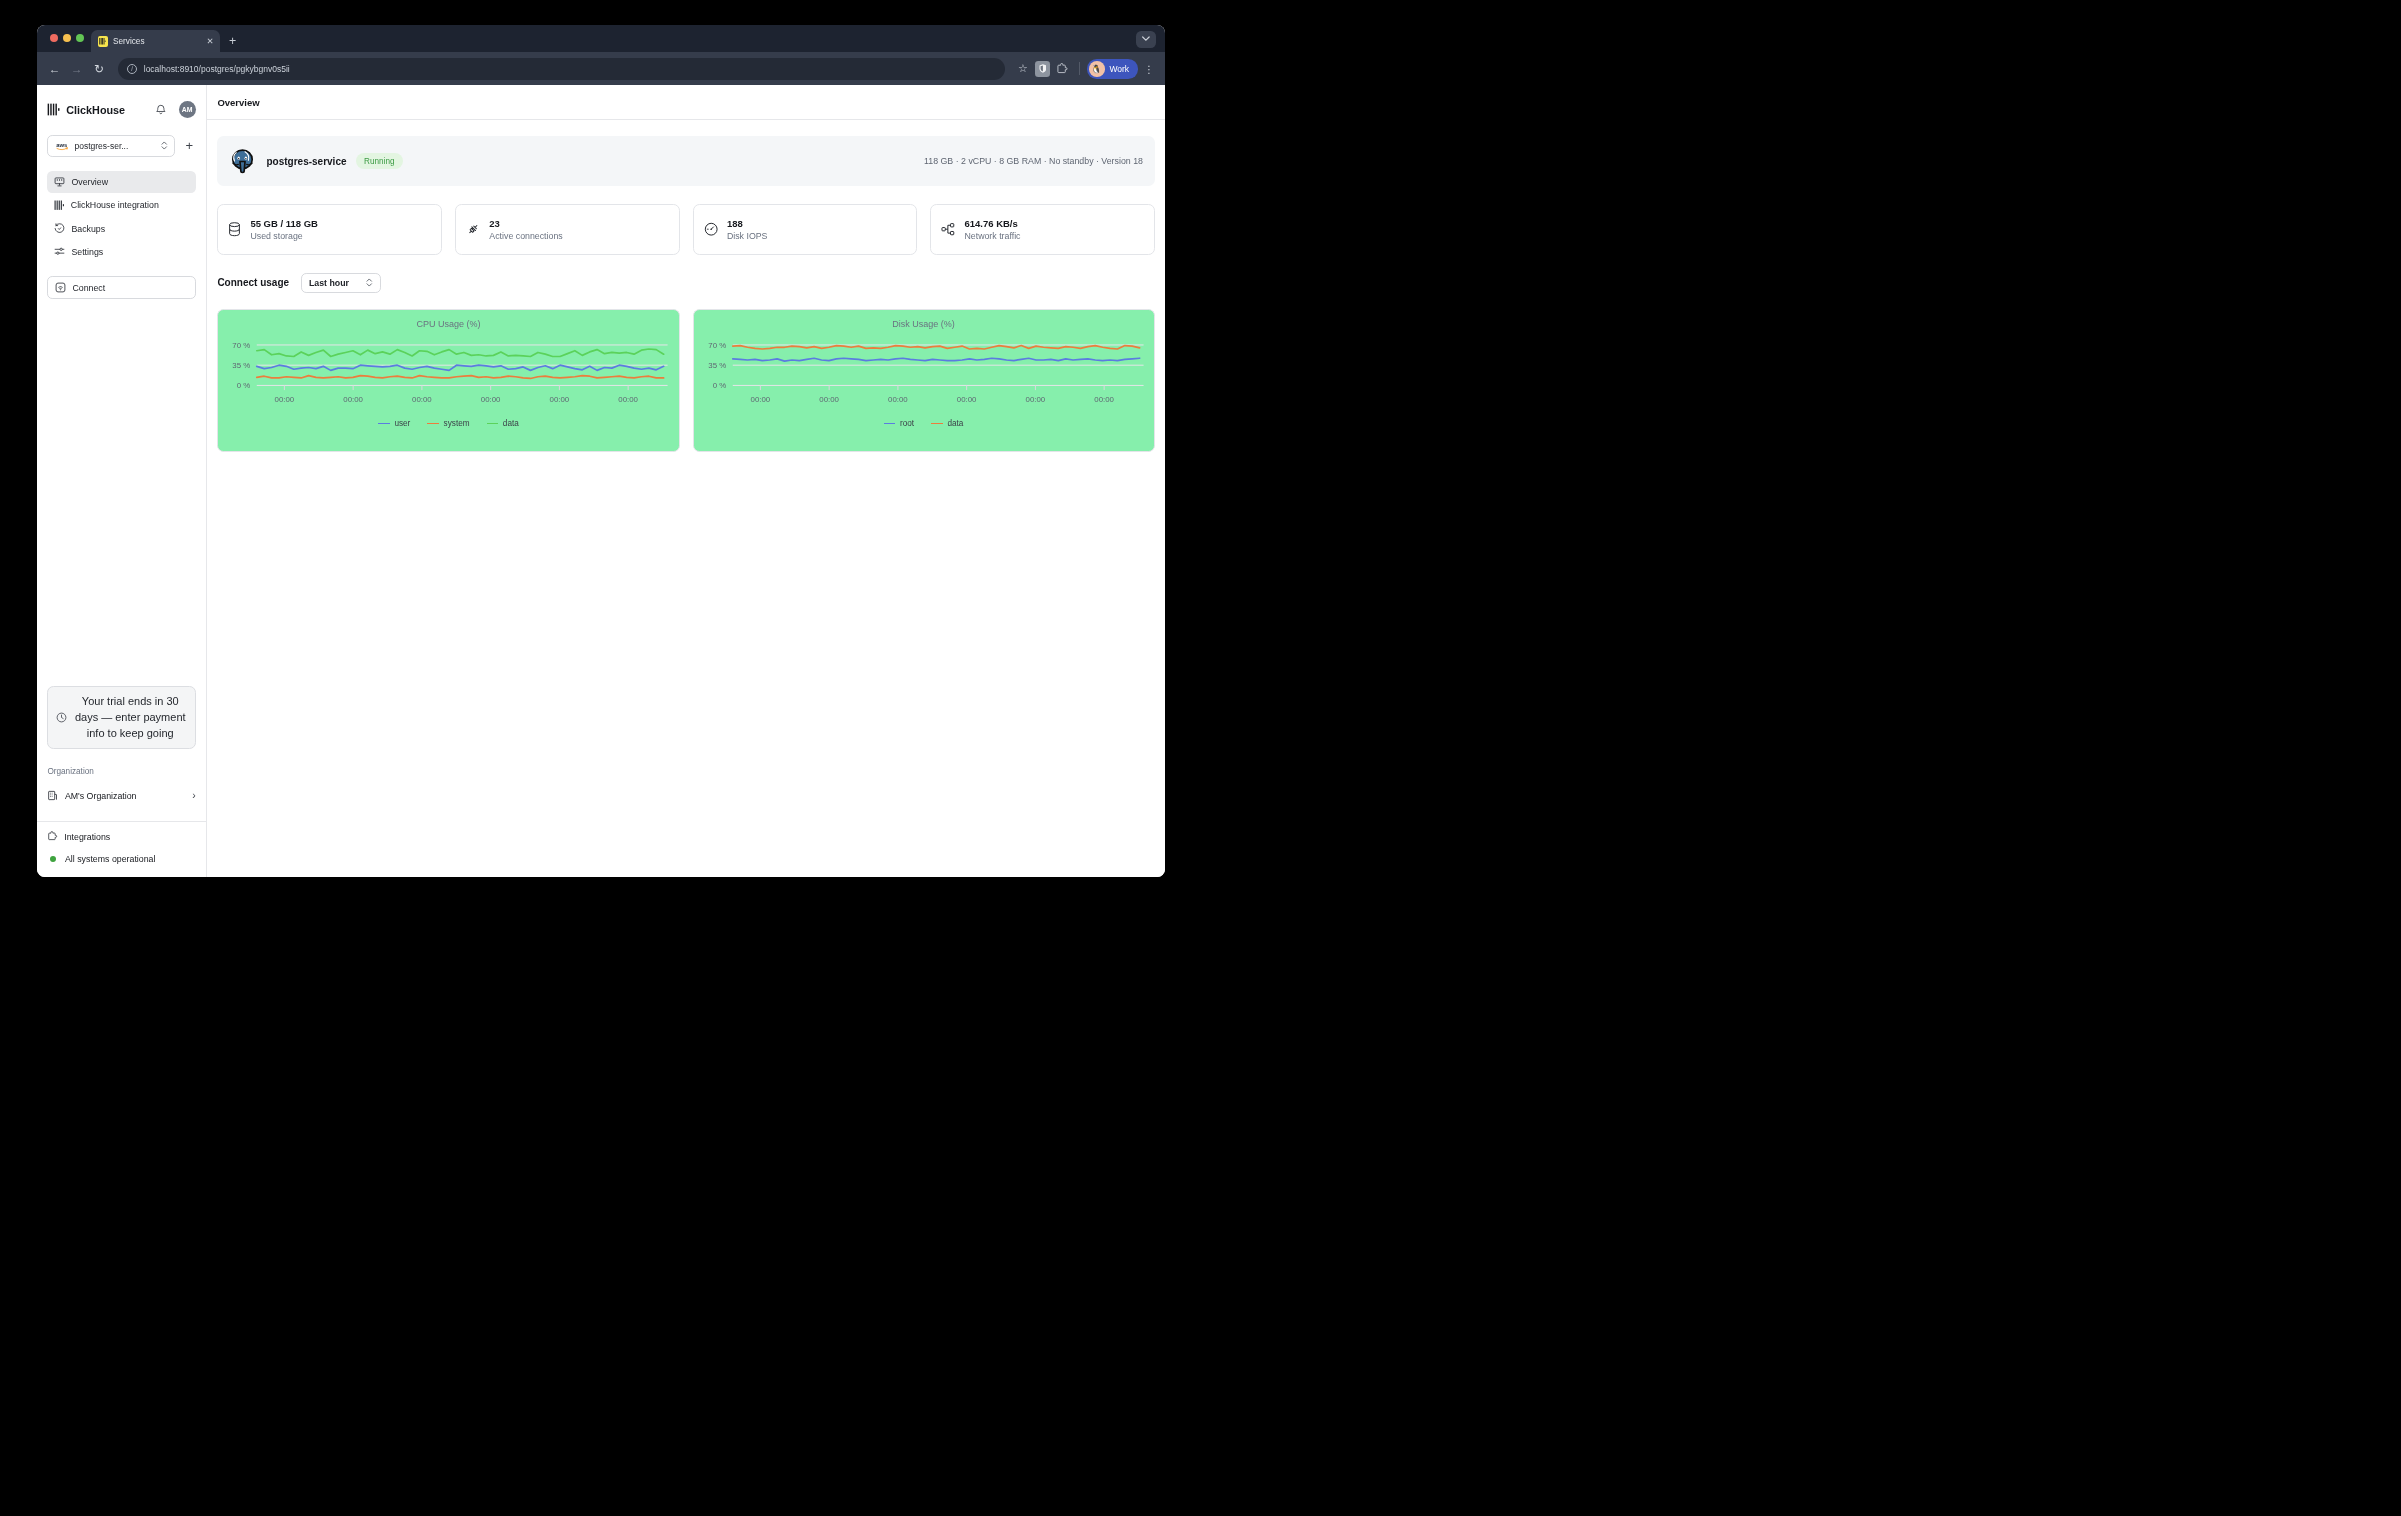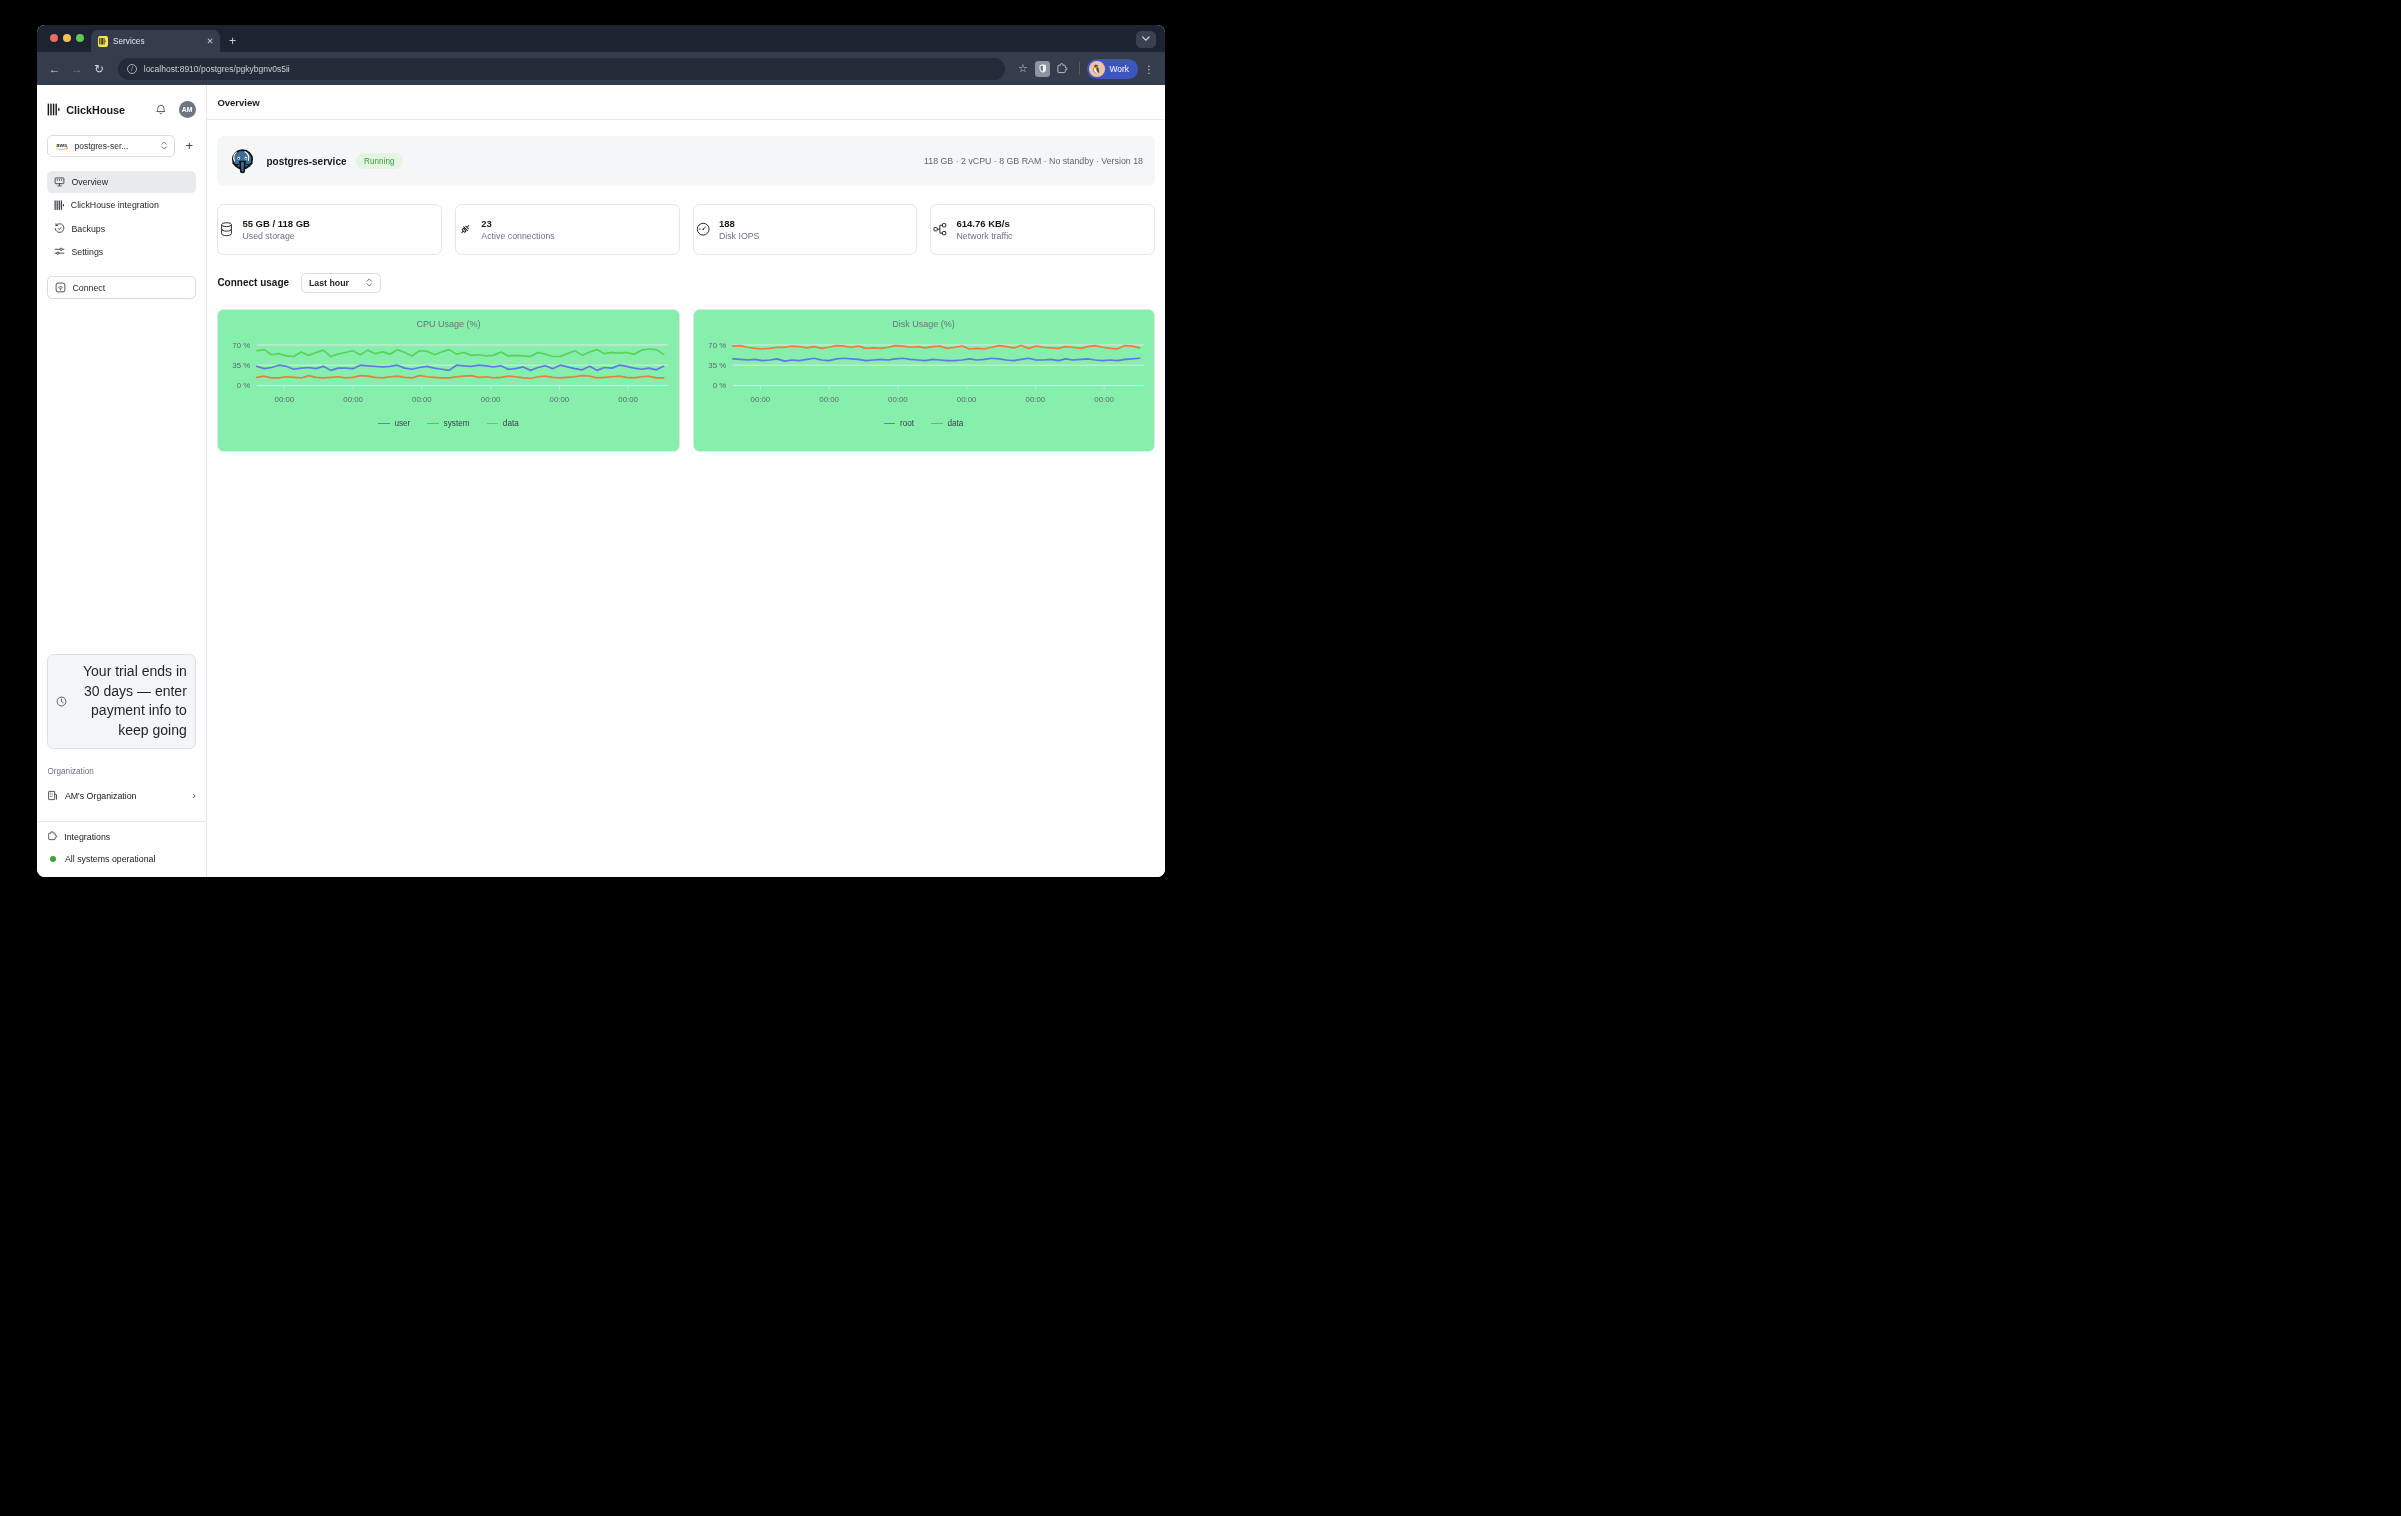--- a/index.html
+++ b/index.html
@@ -51,42 +51,42 @@
   .svc-name { font-size:8.5px; color:#1f2228; flex:1; white-space:nowrap; overflow:hidden; }
   .plus-btn { font-size:13px; color:#3f434b; padding:0 2.6px; }
   .nav { margin-top:14.4px; display:flex; flex-direction:column; gap:1.3px; }
   .nav-item { height:22px; border-radius:5.2px; display:flex; align-items:center; gap:6.5px; padding:0 6.5px; font-size:8.8px; color:#23262c; }
   .nav-item.active { background:#e9eaec; }
   .connect-btn { margin-top:13px; height:23.5px; border:0.7px solid #d8dade; border-radius:5.2px;
                  display:flex; align-items:center; gap:6.5px; padding:0 6.5px; font-size:8.8px; color:#23262c; background:#fff; }
   .side-spacer { flex:1; }
   .trial-box { border:0.7px solid #dcdee2; background:#f4f5f6; border-radius:6.5px; padding:7.2px 7.8px;
                display:flex; align-items:center; gap:6.5px; }
-  .trial-text { font-size:14px; color:#1f2228; line-height:1.42; text-align:right; flex:1; }
+  .trial-text { font-size:11px; color:#1f2228; line-height:1.42; text-align:center; flex:1; }
   .org-label { margin-top:18px; font-size:8.2px; color:#6a7280; }
   .org-row { margin-top:7.8px; height:23.5px; display:flex; align-items:center; gap:6.5px; font-size:8.8px; color:#16181d; }
   .org-name { flex:1; }
   .chev-right { color:#3f434b; font-size:10.4px; }
   .side-divider { border-top:0.7px solid #e6e7ea; margin:13px -10.4px 3.9px; }
   .foot-row { height:22px; display:flex; align-items:center; gap:6.5px; font-size:8.8px; color:#16181d; }
   .foot-row:last-child { margin-bottom:7.8px; }
   .status-dot { width:5.9px; height:5.9px; border-radius:50%; background:#3fa33f; margin:0 2.6px 0 2.6px; }
 
   
   .main { flex:1; min-width:0; display:flex; flex-direction:column; }
   .main-header { height:35px; border-bottom:0.7px solid #e6e7ea; display:flex; align-items:center; padding:0 10.4px; flex:0 0 auto; }
   .page-title { font-size:9.5px; font-weight:700; color:#17191e; }
   .main-body { padding:15.7px 10.4px; overflow:hidden; }
   .banner { background:#f4f6f8; border-radius:6.5px; height:50px; display:flex; align-items:center; padding:0 11.7px;text-align:right; }
   .svc-title { font-size:10px; font-weight:700; color:#15171c; margin-left:10.4px; }
   .badge-running { margin-left:9px; background:#e3f5e1; color:#3c9b44; font-size:8.2px; padding:3.3px 8.5px; border-radius:652px; }
   .banner-spacer { flex:1; }
   .specs { font-size:8.8px; color:#5f6672; }
   .stats { margin-top:18px; display:grid; grid-template-columns:repeat(4,1fr); gap:13px; }
-  .stat-card { border:0.7px solid #e3e5e9; border-radius:6.5px; height:51px; display:flex; align-items:center; padding:0 2px; gap:9px; background:#fff; }
+  .stat-card { border:0.7px solid #e3e5e9; border-radius:6.5px; height:51px; display:flex; align-items:center; padding:0 10px; gap:9px; background:#fff; }
   .stat-txt { display:flex; flex-direction:column; gap:2px; }
   .stat-value { font-size:9.5px; font-weight:700; color:#17191e; }
   .stat-label { font-size:8.8px; color:#6a7280; }
   .resource-row { margin-top:17.6px; display:flex; align-items:center; gap:11.7px; }
   .section-title { font-size:10px; font-weight:700; color:#15171c; }
   .range-select { height:20px; border:0.7px solid #d8dade; border-radius:5.2px; background:#fff;
                   display:flex; align-items:center; gap:17px; padding:0 7.2px; font-size:8.8px; color:#23262c;font-weight:bold; }
   .charts { margin-top:16.3px; display:grid; grid-template-columns:1fr 1fr; gap:13px; }
   .chart-card { border:0.7px solid #e3e5e9; border-radius:6.5px; height:143px; background:#86efac; padding-top:9px; }
   .chart-title { text-align:center; font-size:9px; color:#6a7280; }

